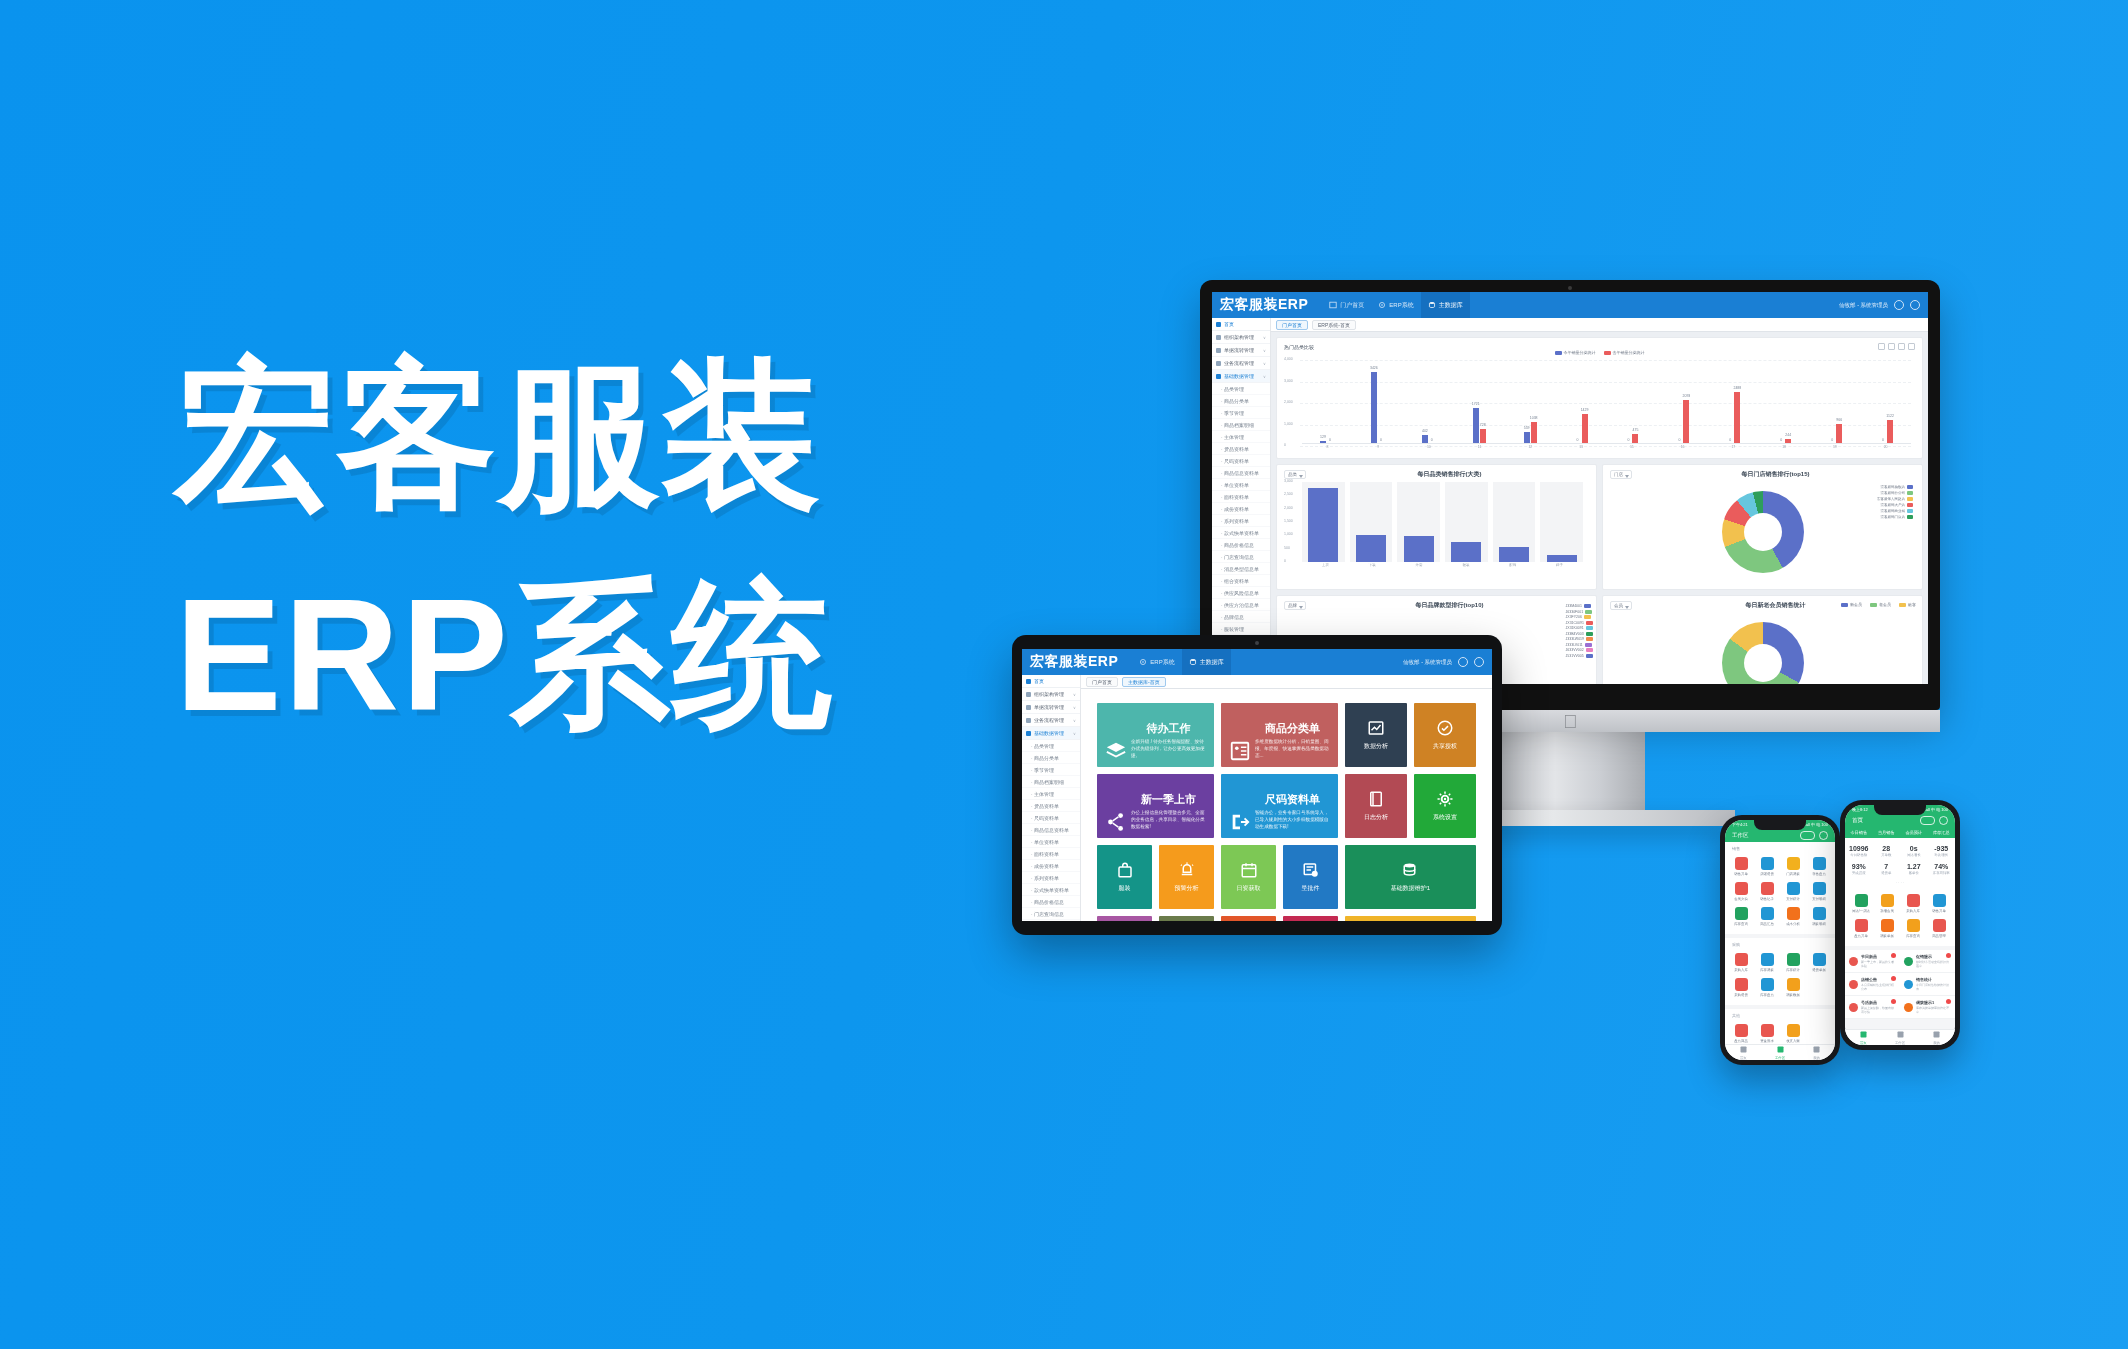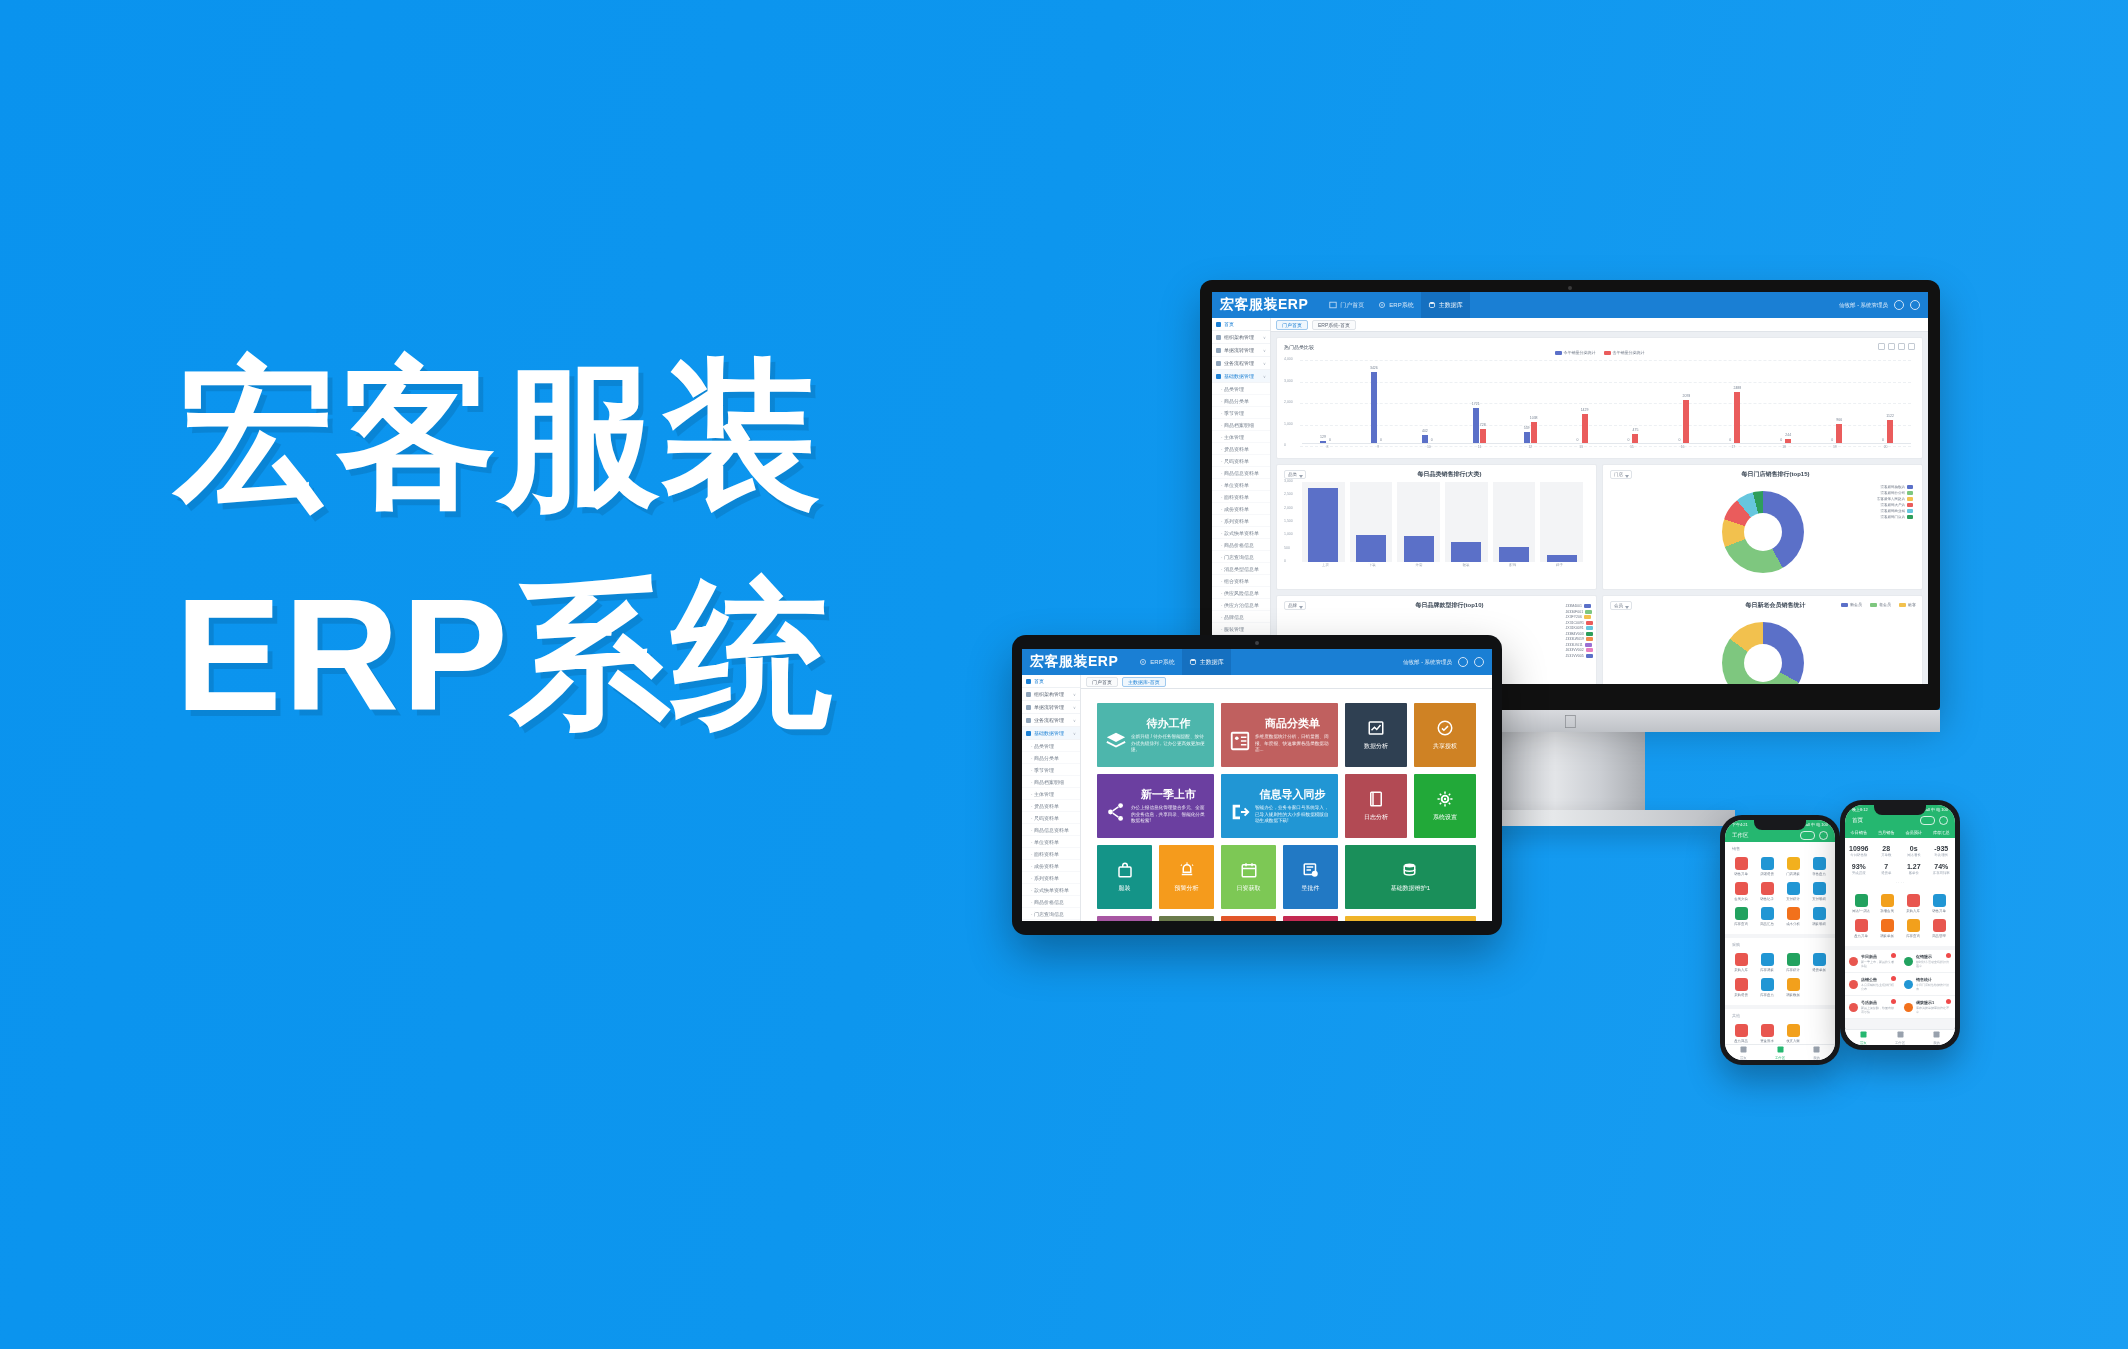--- a/index.html
+++ b/index.html
@@ -134,21 +134,21 @@
     padding:14px 10px;box-sizing:border-box;
     box-shadow:0 20px 45px rgba(0,0,0,.32);position:relative;
   }
   .ipad-cam{position:absolute;top:6px;left:50%;margin-left:-2px;width:4px;height:4px;border-radius:50%;background:#3d3f44;}
   .ipad-inner{width:100%;height:100%;background:#f2f4f7;overflow:hidden;position:relative;}
 
   .tilegrid{padding:14px 16px;display:flex;gap:7px;}
   .tcolA{display:flex;flex-direction:column;gap:7px;flex:1;}
   .trow{display:flex;gap:7px;}
   .tile{border-radius:1px;color:#fff;position:relative;overflow:hidden;}
-  .tile.big{flex:1;height:64px;padding:7px 8px;box-sizing:border-box;display:flex;gap:6px;align-items:center;}
+  .tile.big{flex:1;height:64px;padding:7px 8px;box-sizing:border-box;display:flex;gap:6px;align-items:flex-end;}
   .tile.big .tbody{flex:1;}
   .tile.big .tt{font-size:11px;font-weight:bold;text-align:center;display:block;}
   .tile.big .td{font-size:4.6px;line-height:1.5;opacity:.92;margin-top:3px;}
   .tile.big .tico{width:20px;height:20px;flex:none;margin-top:10px;}
   .tile.sm{width:62px;height:64px;display:flex;flex-direction:column;align-items:center;justify-content:center;gap:5px;}
   .tile.sm .tt{font-size:6px;}
   .tile.sm .tico{width:18px;height:18px;}
   .tile.wide{flex:1;height:64px;display:flex;flex-direction:column;align-items:center;justify-content:center;gap:5px;}
   .tile.wide .tt{font-size:6px;}
   .tile.wide .tico{width:18px;height:18px;}
@@ -729,21 +729,21 @@
                             <div class="tt">新一季上市</div>
                             <div class="td">办公上报信息化管理整合多元、全面的业务信息，共享目录、智能化分类数据检索!</div>
                           </div>
                         </div>
                         <div class="tile big" style="background: rgb(33, 150, 212);">
                           <div class="tico"><svg viewBox="0 0 24 24" width="22" height="22" fill="#fff">
                               <path d="M4 4v16h8v-3H7V7h5V4z"></path>
                               <path d="M13 12h8M17 8l4 4-4 4" fill="none" stroke="#fff" stroke-width="2"></path>
                             </svg></div>
                           <div class="tbody">
-                            <div class="tt">信息导入同步</div>
+                            <div class="tt">尺码资料单</div>
                             <div class="td">智能办公，业务专家口号系统导入，已导入规则性的大小多样数据模版自动生成数据下载!</div>
                           </div>
                         </div>
                       </div>
                     <div class="trow" id="tiles-small">
                         <div class="tile wide" style="background: rgb(20, 148, 136);">
                           <div class="tico"><svg viewBox="0 0 24 24" width="18" height="18" fill="#fff">
                               <rect x="4" y="8" width="16" height="13" rx="1.5" fill="none" stroke="#fff" stroke-width="2"></rect>
                               <path d="M9 8V6a3 3 0 0 1 6 0v2" fill="none" stroke="#fff" stroke-width="2"></path>
                             </svg></div>

